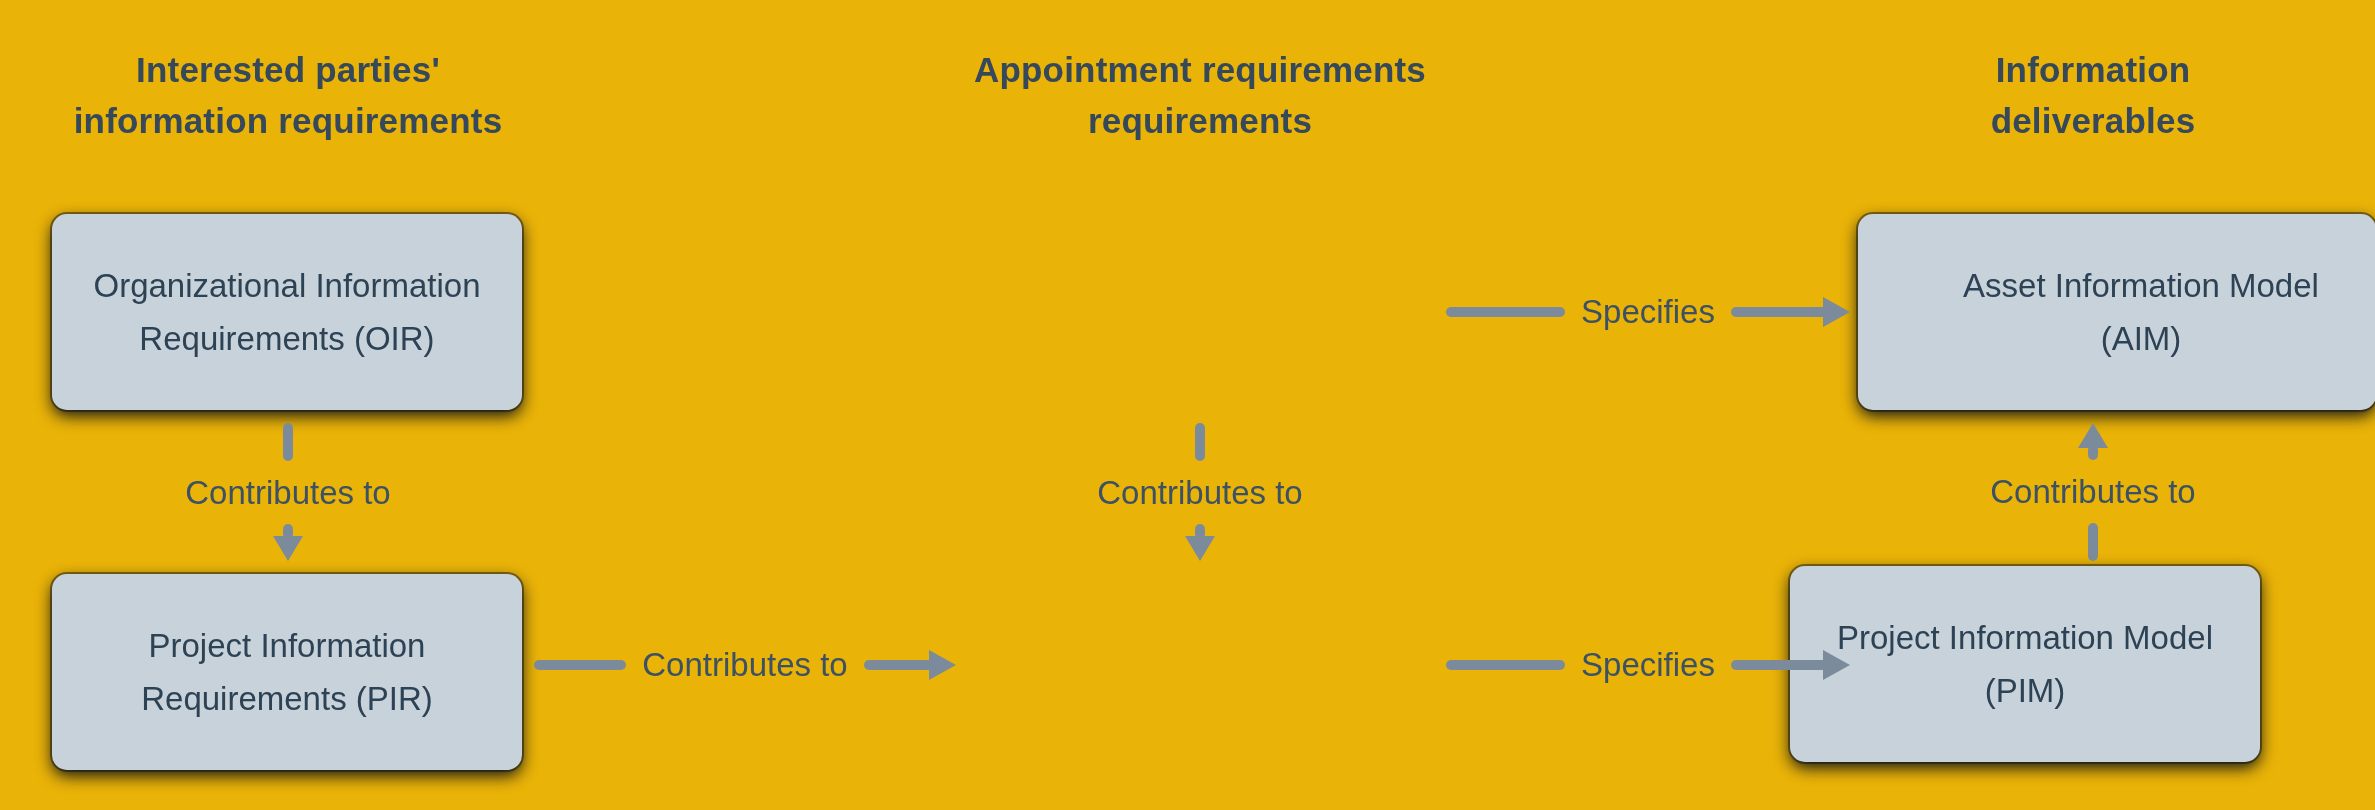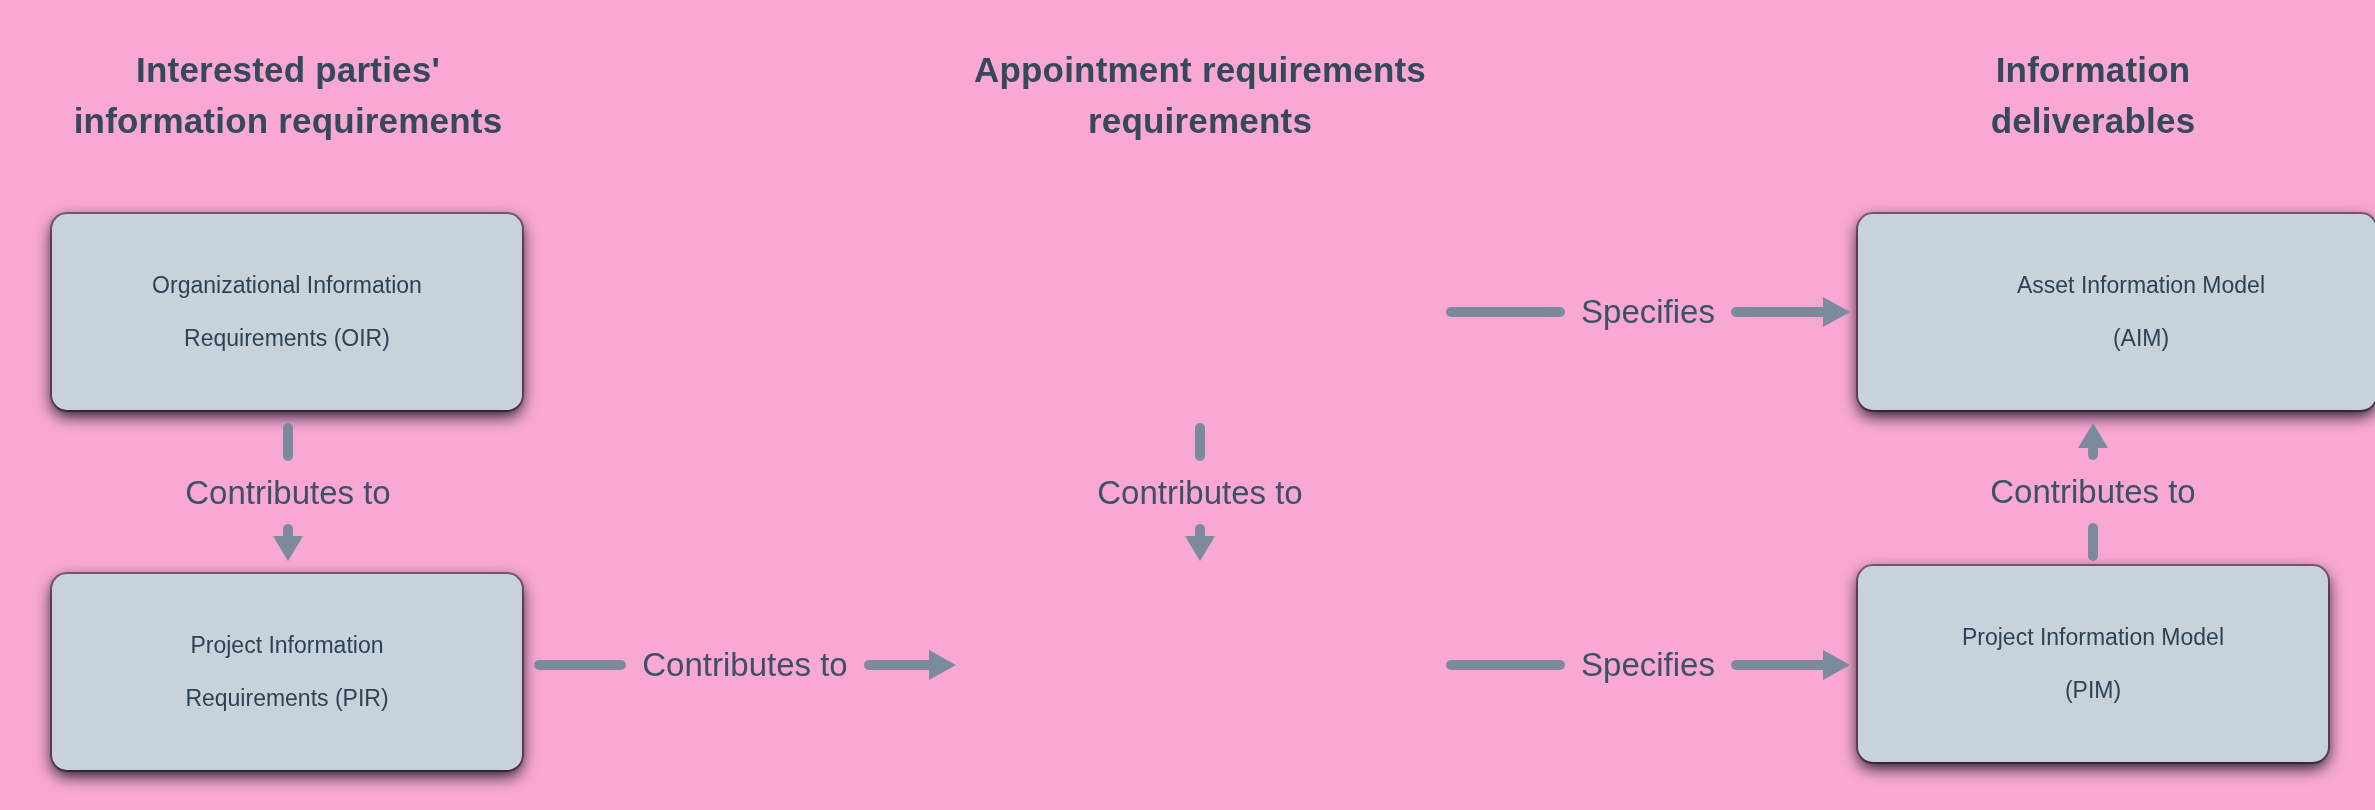--- a/index.html
+++ b/index.html
@@ -5,21 +5,21 @@
   html, body {
     margin: 0;
     padding: 0;
     background: #000000;
     font-family: "Liberation Sans", "DejaVu Sans", sans-serif;
   }
   .canvas {
     position: relative;
     width: 2375px;
     height: 810px;
-    background: #f9a8d4;
+    background: #eab308;
     overflow: hidden;
   }
   
   .col-header {
     position: absolute;
     top: 44px;
     width: 620px;
     text-align: center;
     font-weight: bold;
     font-size: 35px;
@@ -38,32 +38,32 @@
     width: 470px;
     height: 196px;
     background: #c8d2da;
     border-radius: 15px;
     display: flex;
     align-items: center;
     justify-content: center;
     box-shadow: 0 6px 16px rgba(8, 14, 22, 0.95), 0 0 0 2px rgba(10, 16, 24, 0.45);
   }
   .box-label {
-    font-size: 23px;
+    font-size: 33px;
     line-height: 53px;
     color: #2d4254;
     text-align: center;
     white-space: pre-line;
   }
   #box-oir { left: 52px;   top: 214px; }
   #box-air { left: 965px;  top: 214px; }
   #box-aim { left: 1858px; top: 214px; padding-left: 48px; }
   #box-pir { left: 52px;   top: 574px; }
   #box-eir { left: 965px;  top: 566px; }
-  #box-pim { left: 1858px; top: 566px; }
+  #box-pim { left: 1790px; top: 566px; }
 
   
   .harrow {
     position: absolute;
     height: 44px;
     display: flex;
     align-items: center;
   }
   #arrow-encapsulates      { left: 534px;  top: 290px; width: 422px; }
   #arrow-specifies-top     { left: 1446px; top: 290px; width: 404px; }

